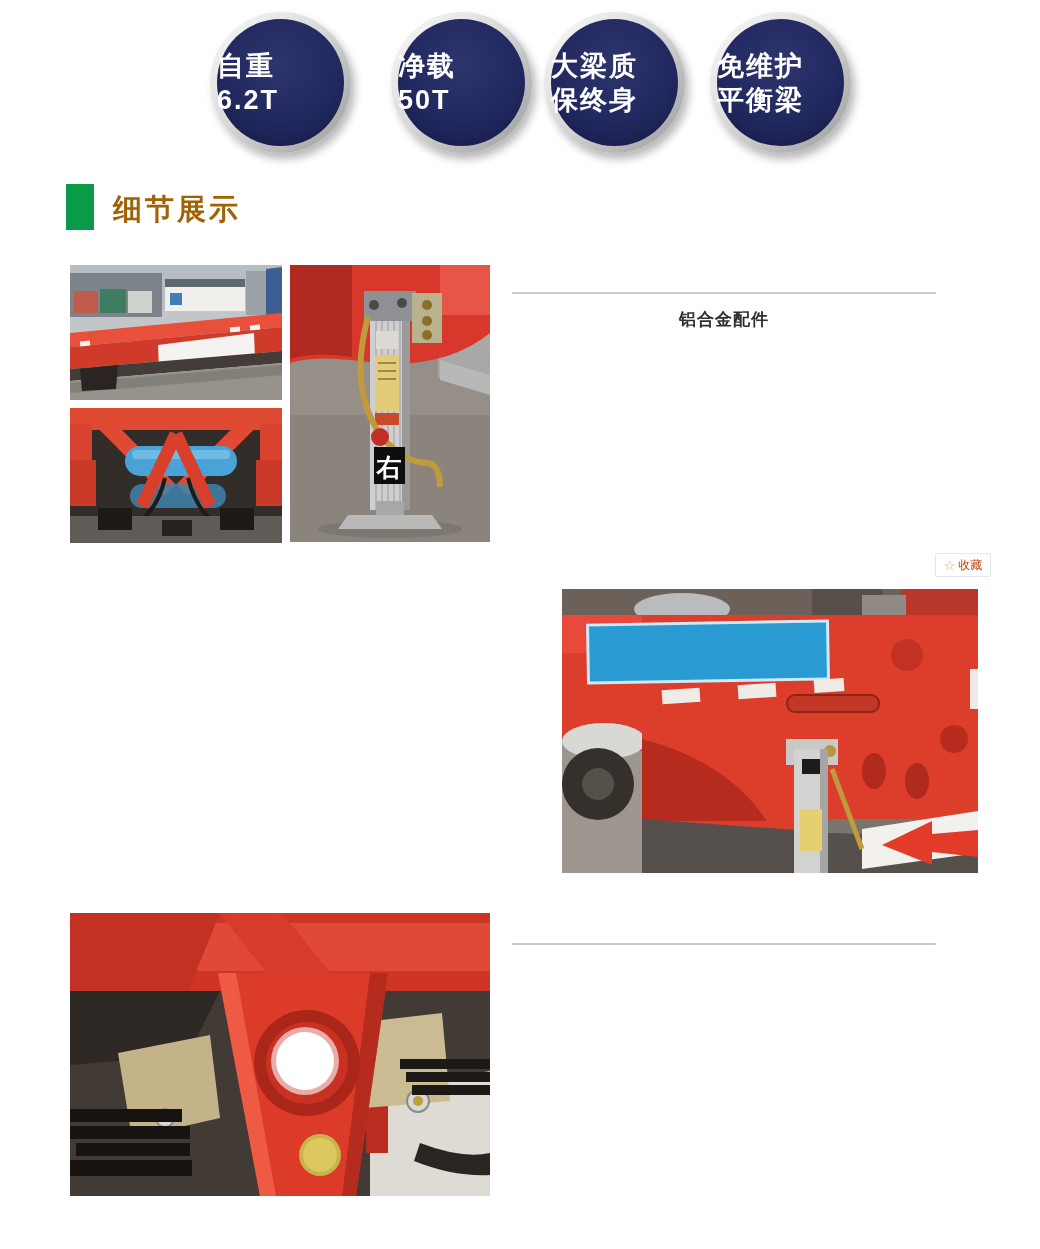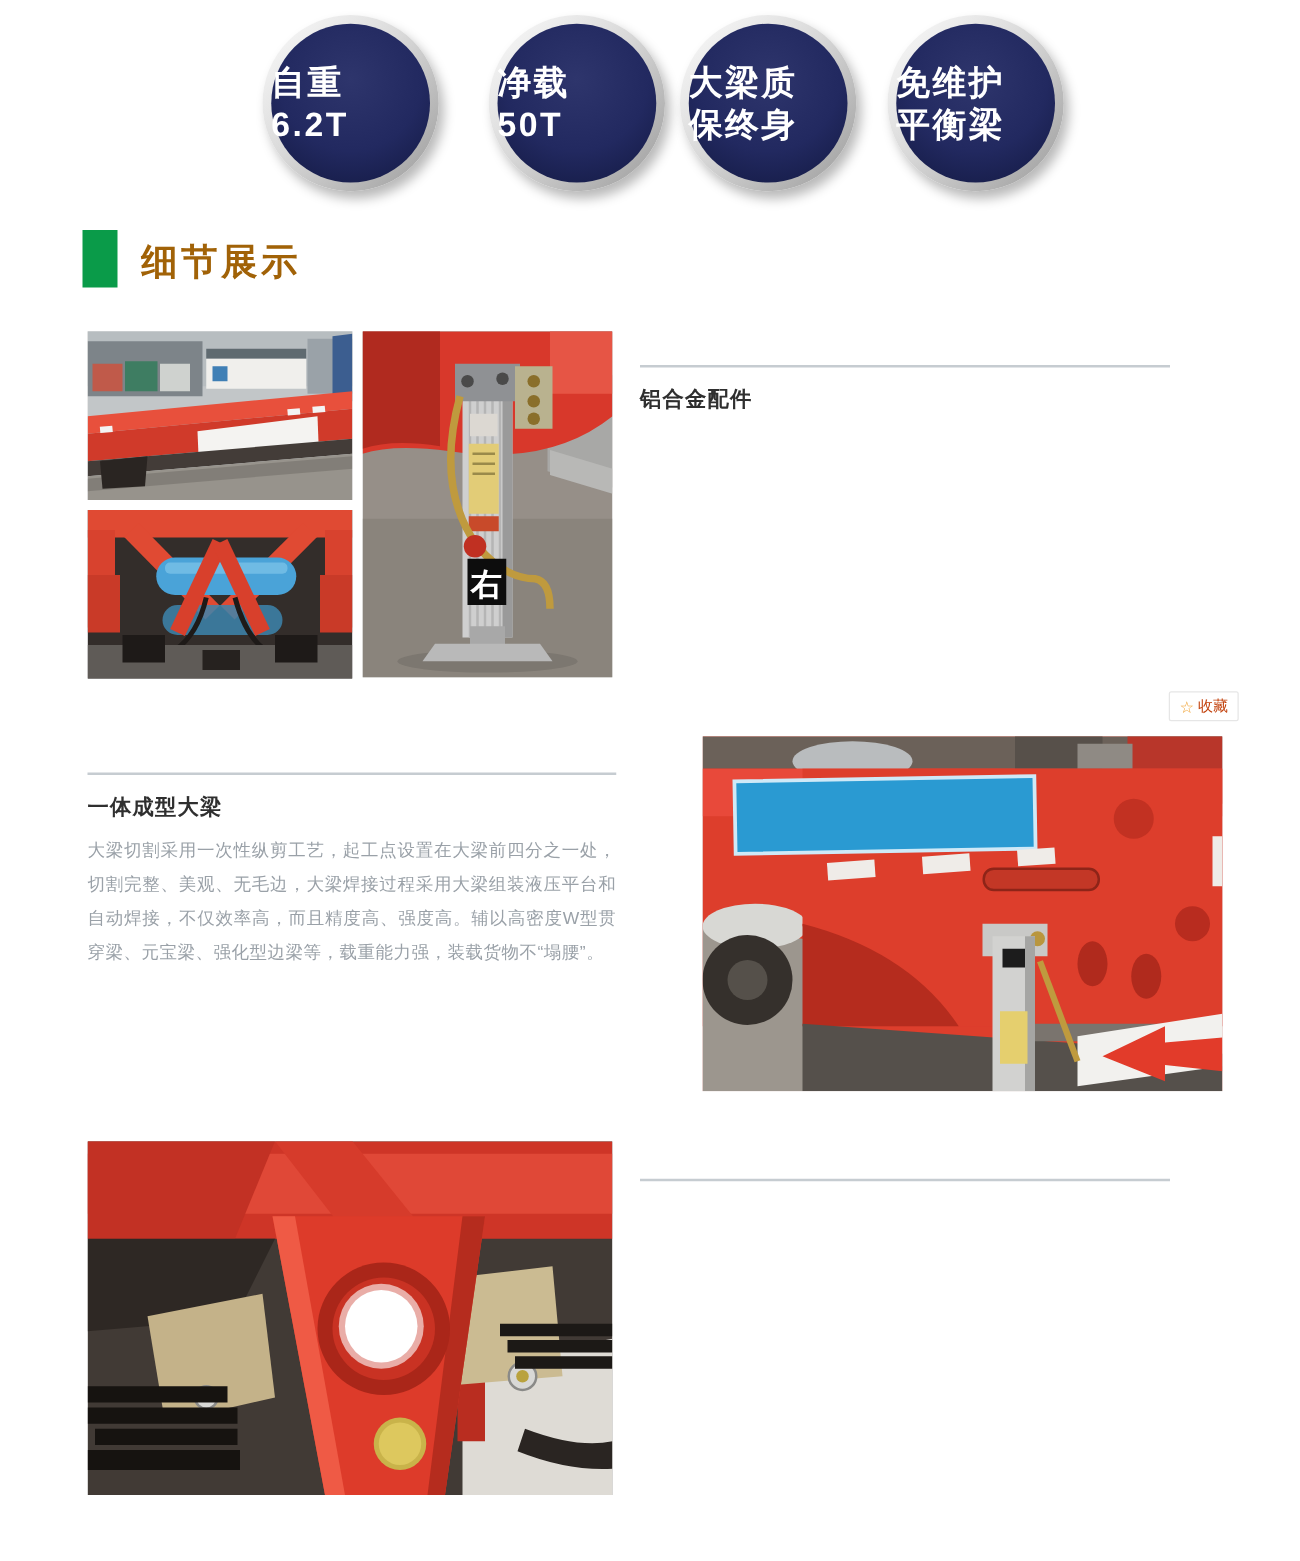--- a/index.html
+++ b/index.html
@@ -28,21 +28,21 @@
   .photo-c{left:290px;top:265px;width:200px;height:277px;}
   .photo-d{left:562px;top:589px;width:416px;height:284px;}
   .photo-e{left:70px;top:913px;width:420px;height:283px;}
 
   
   .article{position:absolute;}
   .art-1{left:512px;top:292px;width:424px;}
   .art-2{left:70px;top:618px;width:423px;}
   .art-3{left:512px;top:943px;width:424px;}
   .article .divider{border-top:2px solid #c6ccd1;height:0;margin:0 0 14px 0;}
-  .article h3{margin:0 0 10px 0;font-size:17px;font-weight:bold;color:#2f2f2f;letter-spacing:1px;}
+  .article h3{margin:0 0 10px 0;font-size:17px;font-weight:bold;color:#2f2f2f;letter-spacing:1px;text-align:center;}
   .article p{margin:0;font-size:14px;line-height:27px;color:#9aa1a8;letter-spacing:0.4px;text-align:justify;}
   .art-1 p{text-indent:2em;}
 
   
   .fav-btn{position:absolute;left:935px;top:553px;width:56px;height:24px;background:#ffffff;
     border:1px solid #e6e6e6;border-radius:2px;display:flex;align-items:center;justify-content:center;
     gap:3px;cursor:pointer;box-sizing:border-box;}
   .fav-btn .star{color:#f0a232;font-size:13px;line-height:1;}
   .fav-btn .lbl{color:#c2410c;font-size:12px;line-height:1;}
 
@@ -166,25 +166,20 @@
   <div class="article art-1">
     <div class="divider"></div>
     <h3>铝合金配件</h3>
   </div>
 
   <div class="fav-btn">
     <span class="star">☆</span>
     <span class="lbl">收藏</span>
   </div>
 
-  <div class="article art-2">
-    <div class="divider"></div>
-    <h3>一体成型大梁</h3>
-    <p>大梁切割采用一次性纵剪工艺，起工点设置在大梁前四分之一处，切割完整、美观、无毛边，大梁焊接过程采用大梁组装液压平台和自动焊接，不仅效率高，而且精度高、强度高。辅以高密度W型贯穿梁、元宝梁、强化型边梁等，载重能力强，装载货物不“塌腰”。</p>
-  </div>
 
   <div class="photo photo-d">
     <svg width="416" height="284" viewBox="0 0 416 284">
       <rect width="416" height="284" fill="#dd3e2c"></rect>
       <rect width="416" height="26" fill="#6b6159"></rect>
       <rect x="250" y="0" width="70" height="26" fill="#57504a"></rect>
       <rect x="340" y="0" width="76" height="54" fill="#b8362a"></rect>
       <rect x="300" y="6" width="44" height="20" fill="#8f8a84"></rect>
       <ellipse cx="120" cy="20" rx="48" ry="16" fill="#b9bcbe"></ellipse>
       <rect y="26" width="416" height="206" fill="#dd3e2c"></rect>

